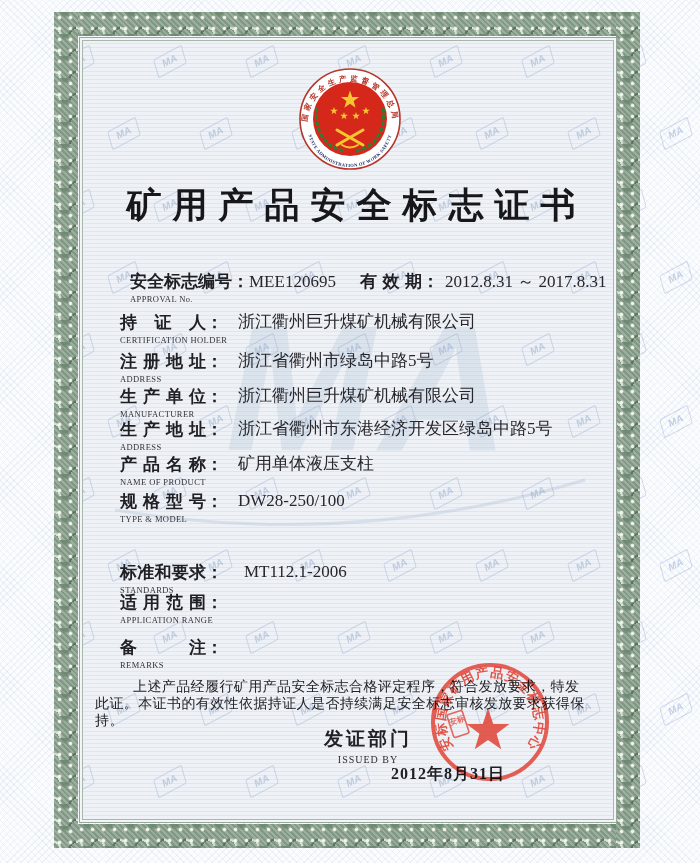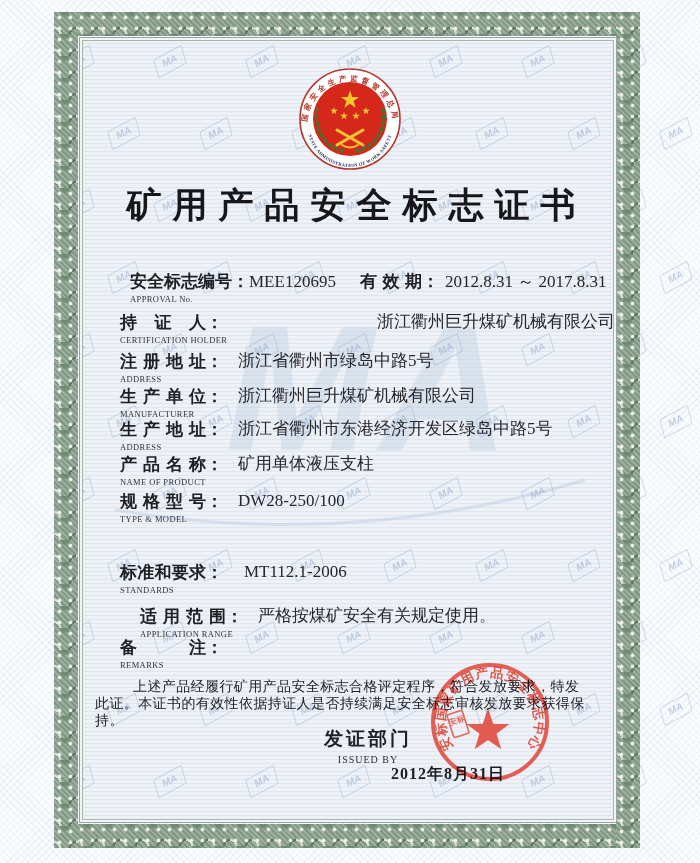--- a/index.html
+++ b/index.html
@@ -80,28 +80,28 @@
   .value{font-size:17px;color:#26262c;}
   .approval-block{position:absolute;left:49px;top:231px;}
   .validity-block{position:absolute;left:279px;top:231px;}
   .inline-line{display:flex;align-items:baseline;}
   .fields{position:absolute;left:39px;top:272px;width:495px;height:370px;}
   .row{position:absolute;display:flex;align-items:flex-start;width:100%;}
   .row .labelwrap{width:110px;flex:none;}
   .row .cn-line{display:flex;align-items:baseline;}
   .row .cn{width:86px;}
   .row .value{margin-left:8px;line-height:21px;}
-  .row:nth-child(1){top:0;justify-content:space-between;}
+  .row:nth-child(1){top:0;}
   .row:nth-child(2){top:39px;}
   .row:nth-child(3){top:74px;}
   .row:nth-child(4){top:107px;}
   .row:nth-child(5){top:142px;}
   .row:nth-child(6){top:179px;}
   .row:nth-child(7){top:250px;}
-  .row:nth-child(8){top:294px;margin-left:20px;}
+  .row:nth-child(8){top:280px;}
   .row:nth-child(9){top:325px;}
   .declaration{
     position:absolute;left:14px;top:639px;width:494px;
     font-size:14px;line-height:17px;letter-spacing:.4px;color:#222228;
     text-indent:38px;
   }
   .issued{position:absolute;left:212px;top:687px;width:150px;text-align:center;}
   .issued .cn{font-size:19px;font-weight:600;letter-spacing:3px;color:#202026;}
   .issued .en{font-size:10px;letter-spacing:1px;color:#2c2c33;margin-top:2px;}
   .issue-date{position:absolute;left:310px;top:725px;font-size:16px;font-weight:600;color:#1e1e24;letter-spacing:1px;}
@@ -328,21 +328,20 @@
         <div class="value" style="margin-left:14px;">MT112.1-2006</div>
       </div>
       <div class="row">
         <div class="labelwrap">
           <div class="cn-line">
               <span class="label-cn cn just">适用范围</span>
               <span class="label-cn">：</span>
             </div>
           <div class="label-en">APPLICATION RANGE</div>
         </div>
-        <div class="value">严格按煤矿安全有关规定使用。</div>
       </div>
       <div class="row">
         <div class="labelwrap">
           <div class="cn-line">
               <span class="label-cn cn just">备注</span>
               <span class="label-cn">：</span>
             </div>
           <div class="label-en">REMARKS</div>
         </div>
       </div>

